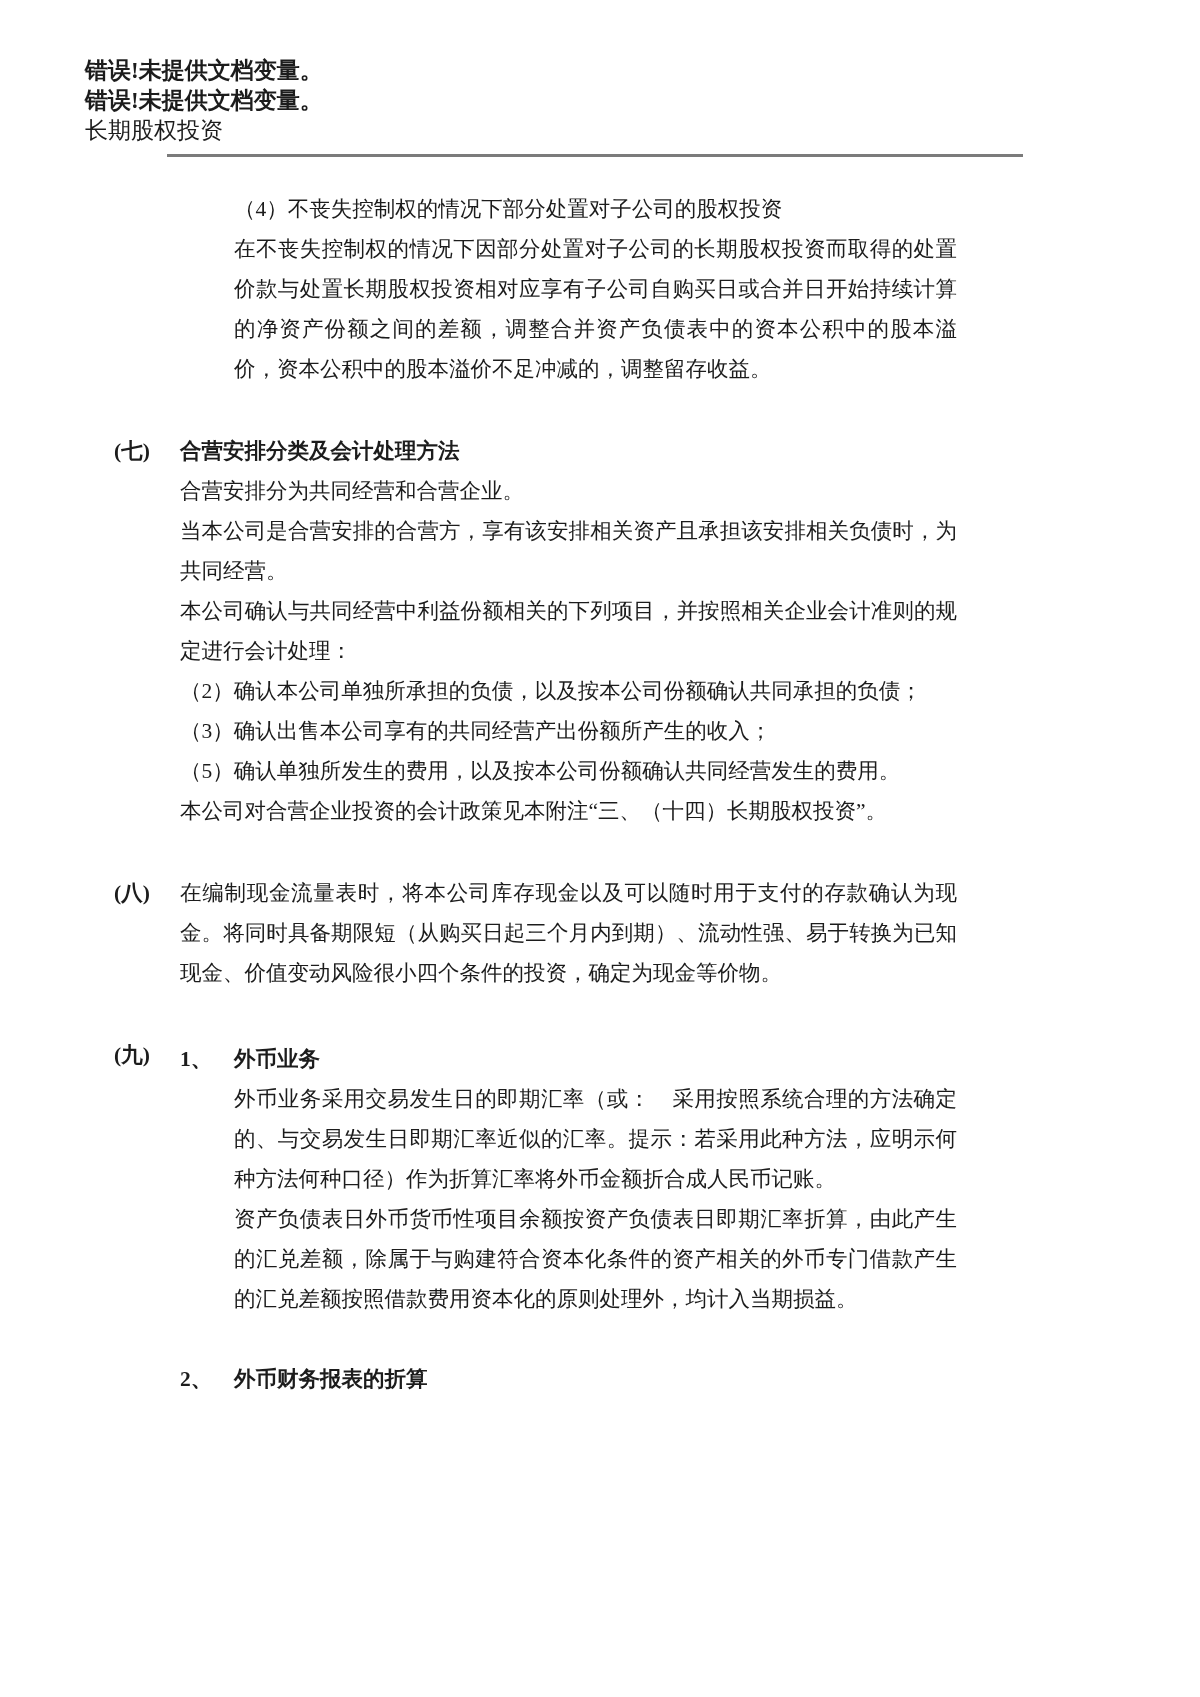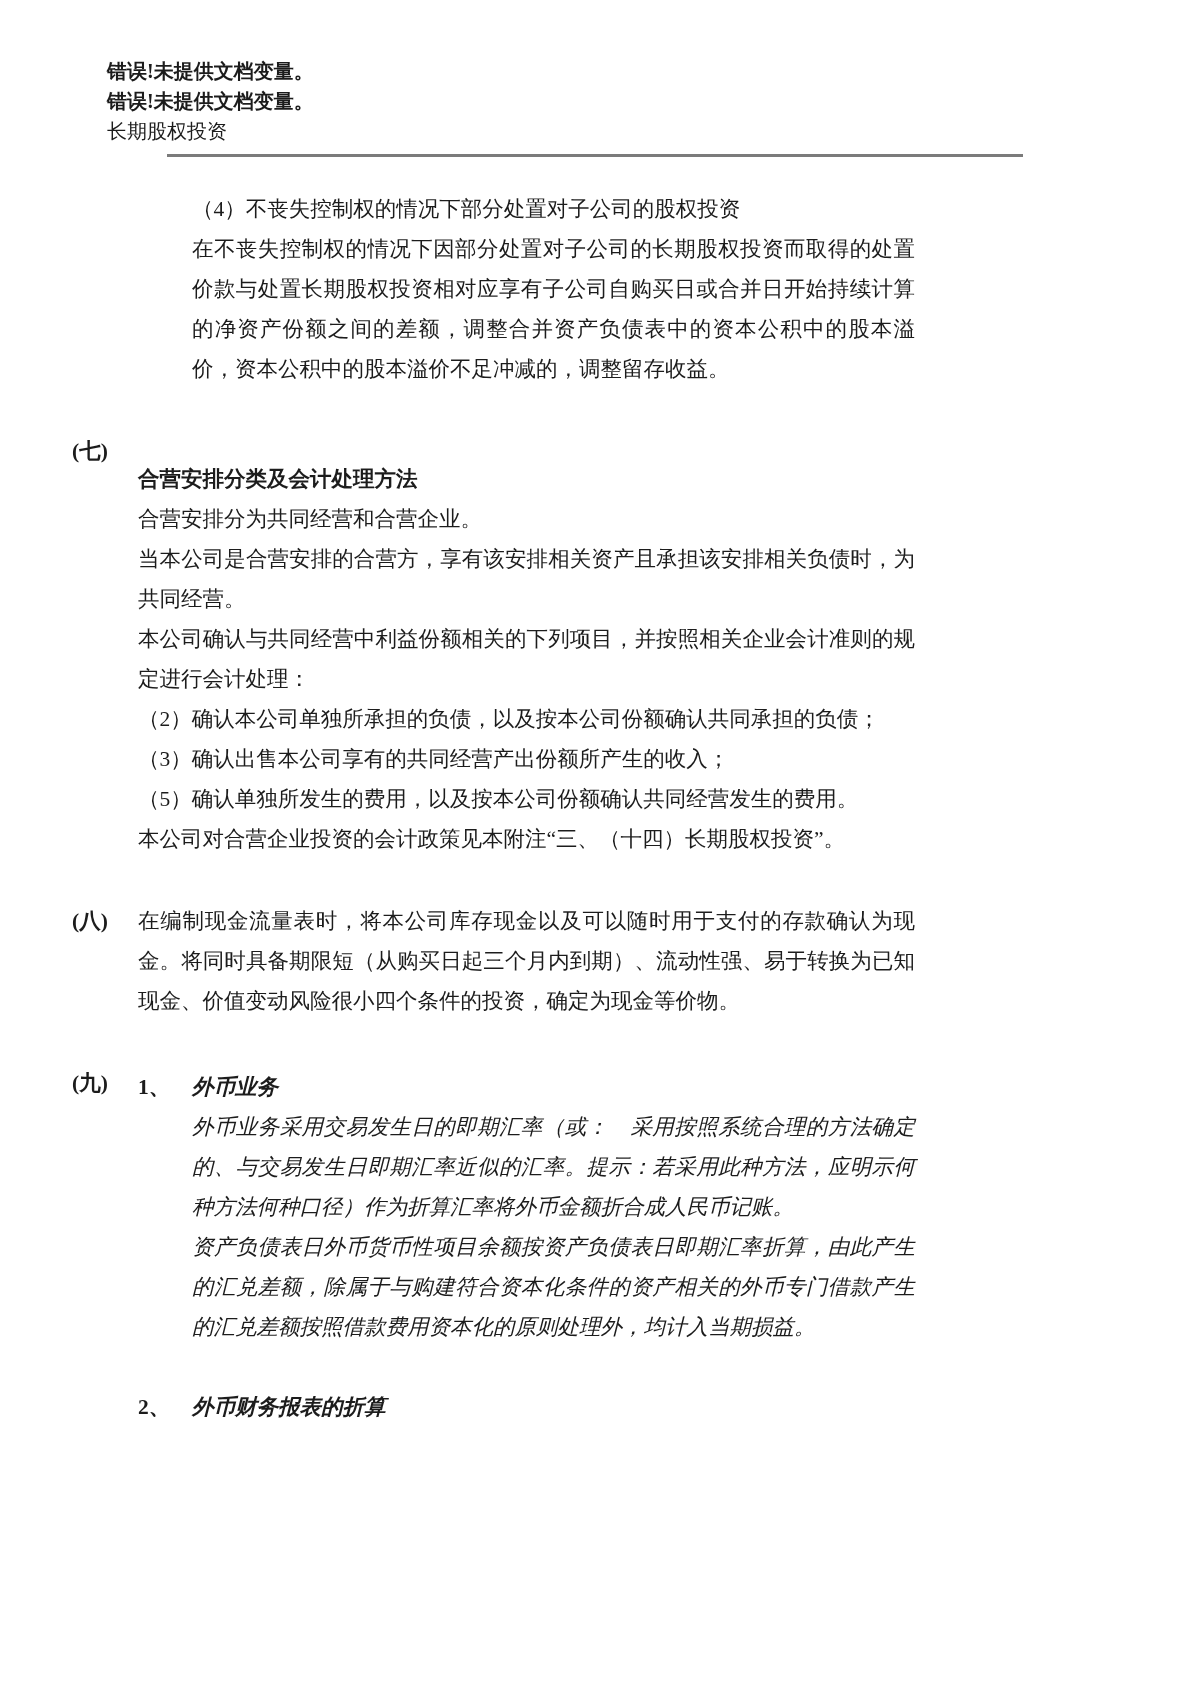--- a/index.html
+++ b/index.html
@@ -10,34 +10,35 @@
   .page {
     position: relative;
     width: 1200px;
     height: 1697px;
     background: #ffffff;
     overflow: hidden;
     font-family: "Liberation Serif", "DejaVu Serif", serif;
     color: #1c1c1c;
   }
   .doc-header {
-    padding: 56px 0 0 107px;
-    font-size: 20px;
+    padding: 56px 0 0 73px;
+    font-size: 23px;
     line-height: 30px;
+    margin-left: 12px;
   }
   .bold { font-weight: bold; }
   .header-rule {
     margin-left: 167px;
     width: 856px;
     height: 0;
     border: none;
     border-top: 3px solid #7b7b7b;
   }
   .content {
-    padding-left: 72px;
+    padding-left: 114px;
     width: 843px;
     font-size: 21.5px;
     line-height: 40px;
   }
   p { margin: 0; }
   .just {
     text-align: justify;
     text-align-last: left;
   }
   .sub-indent-block {
@@ -47,31 +48,31 @@
   .first-block { padding-top: 24px; }
   .section {
     margin-top: 42px;
     display: flex;
   }
   .sec-label {
     flex: 0 0 66px;
     font-weight: bold;
   }
   .sec-body { width: 777px; }
-  .sec-title { font-weight: bold; margin-top: 28px; }
+  .sec-title { font-weight: bold; }
   .sub-row {
     display: flex;
     margin-top: 4px;
   }
   .sub-row.gap-above { margin-top: 40px; }
   .sub-label {
     flex: 0 0 54px;
     font-weight: bold;
   }
-  .sub-body { width: 723px; font-style: italic; }
+  .sub-body { width: 723px; }
   .sub-title { font-weight: bold; }
 </style>
 </head>
 <body>
 
 <div class="page">
 
   <div class="doc-header">
     <div class="bold">错误!未提供文档变量。</div>
     <div class="bold">错误!未提供文档变量。</div>

